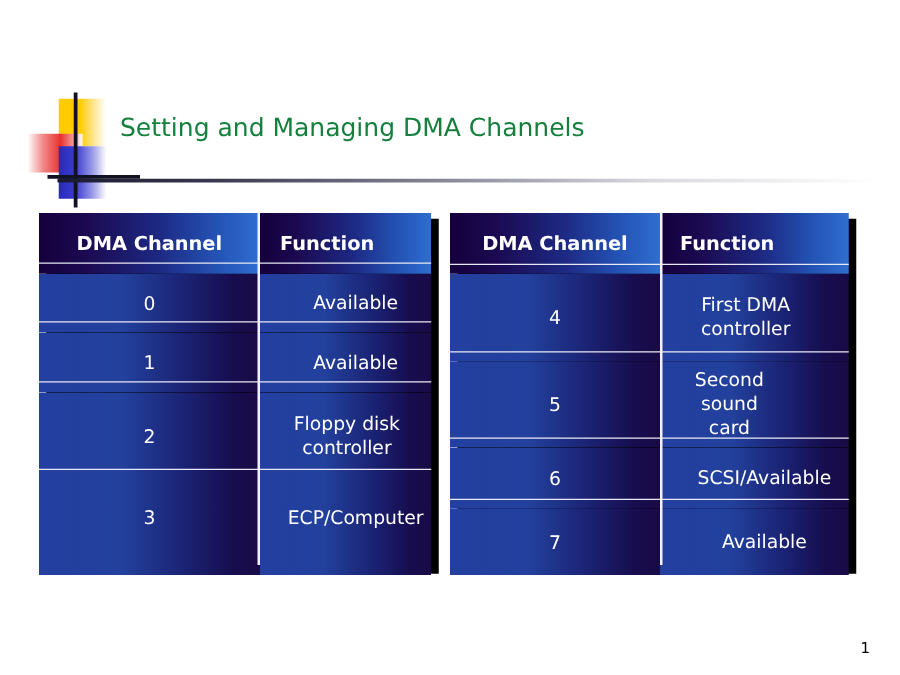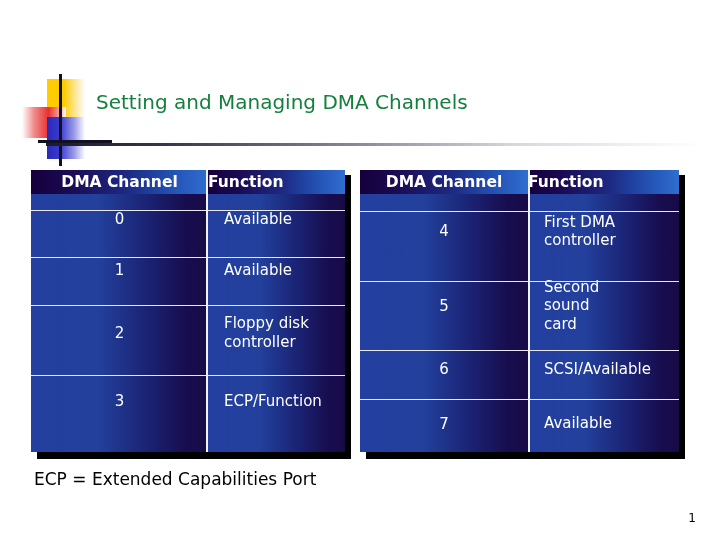--- a/index.html
+++ b/index.html
@@ -96,43 +96,43 @@
   }
 
   .dma-table td, .dma-table th {
     padding: 0;
     margin: 0;
     vertical-align: middle;
     border: 0;
   }
 
   .hdr-cell {
-    height: 24px;
+    height: 49px;
     color: #ffffff;
     font-size: 15.5px;
     font-weight: bold;
     text-align: center;
     position: relative;
   }
   .hdr-bg {
     background: linear-gradient(to right, #15003c 0%, #1b0a52 22%, #1d2a84 55%, #2352b4 80%, #2f6ed0 100%);
   }
-  .hdr-cell.fn { text-align: left; }
+  .hdr-cell.fn { text-align: left; padding-left: 16px; }
 
   .body-cell {
     color: #ffffff;
     font-size: 15px;
     position: relative;
     background: linear-gradient(to right, #233fa0 0%, #22409c 38%, #1a2070 68%, #170d4e 88%, #190a46 100%);
   }
   .body-cell.ch {
     text-align: center;
   }
   .body-cell.fn {
-    text-align: left;
+    text-align: center;
     padding-left: 16px;
     line-height: 1.25;
   }
 
   
   .sep-h {
     position: absolute;
     height: 1px;
     background: #e9e9f4;
   }
@@ -194,21 +194,21 @@
     <tr style="height:48px;">
       <td class="body-cell ch">1</td>
       <td class="body-cell fn">Available</td>
     </tr>
     <tr style="height:70px;">
       <td class="body-cell ch">2</td>
       <td class="body-cell fn" style="white-space:normal; padding-right:14px;">Floppy disk controller</td>
     </tr>
     <tr style="height:76px;">
       <td class="body-cell ch" style="vertical-align:top; padding-top:21px;">3</td>
-      <td class="body-cell fn" style="vertical-align:top; padding-top:21px;">ECP/Function</td>
+      <td class="body-cell fn" style="vertical-align:top; padding-top:21px;">ECP/Computer</td>
     </tr>
   </tbody>
 </table>
 
 <div class="sep-h" style="left:31px; top:210px; width:314px;"></div>
 <div class="sep-h" style="left:31px; top:257px; width:314px;"></div>
 <div class="sep-h" style="left:31px; top:305px; width:314px;"></div>
 <div class="sep-h" style="left:31px; top:375px; width:314px;"></div>
 <div class="sep-v" style="left:206px; top:170px; height:282px;"></div>
 
@@ -245,16 +245,15 @@
   </tbody>
 </table>
 
 <div class="sep-h" style="left:360px; top:211px; width:319px;"></div>
 <div class="sep-h" style="left:360px; top:281px; width:319px;"></div>
 <div class="sep-h" style="left:360px; top:350px; width:319px;"></div>
 <div class="sep-h" style="left:360px; top:399px; width:319px;"></div>
 <div class="sep-v" style="left:528px; top:170px; height:282px;"></div>
 
 <div class="footnotes">
-  <div>ECP = Extended Capabilities Port</div>
 </div>
 
 <div class="page-number">1</div>
 
 </body></html>

